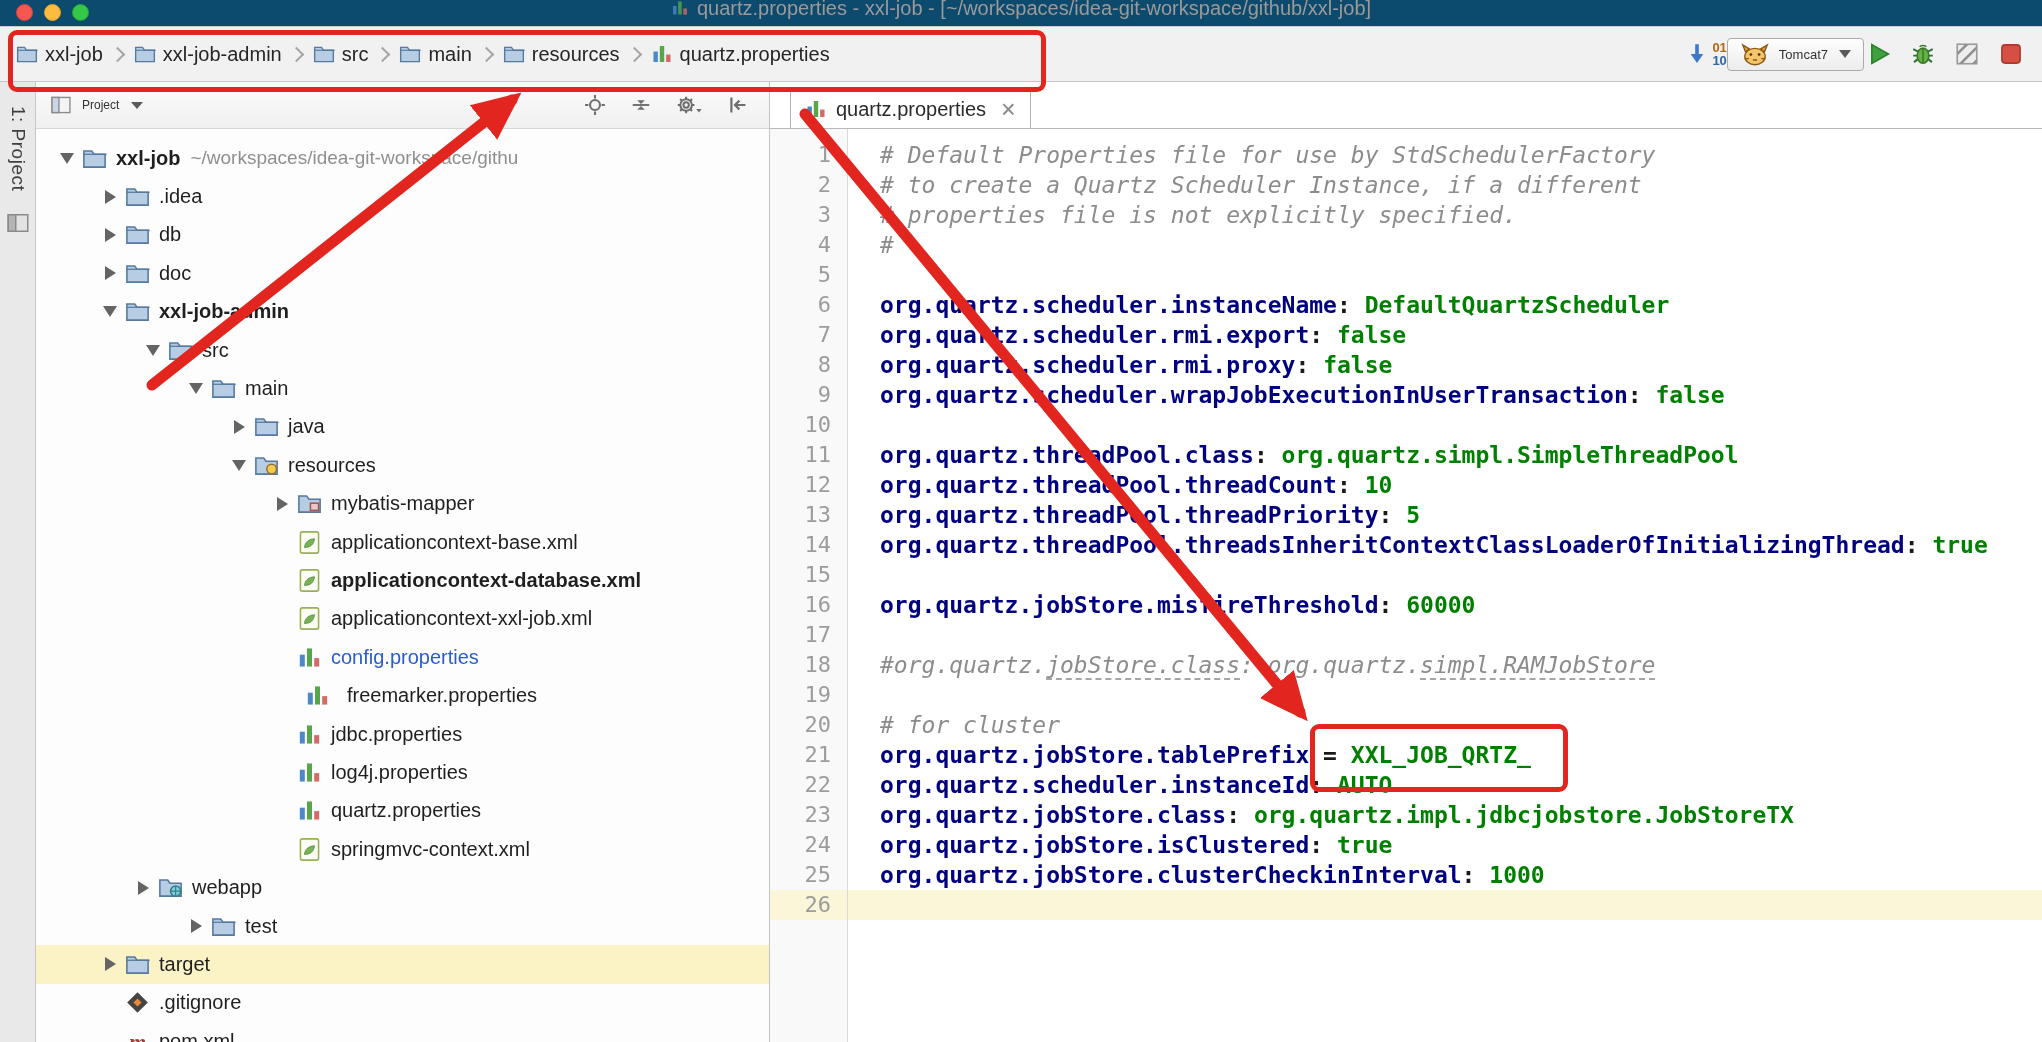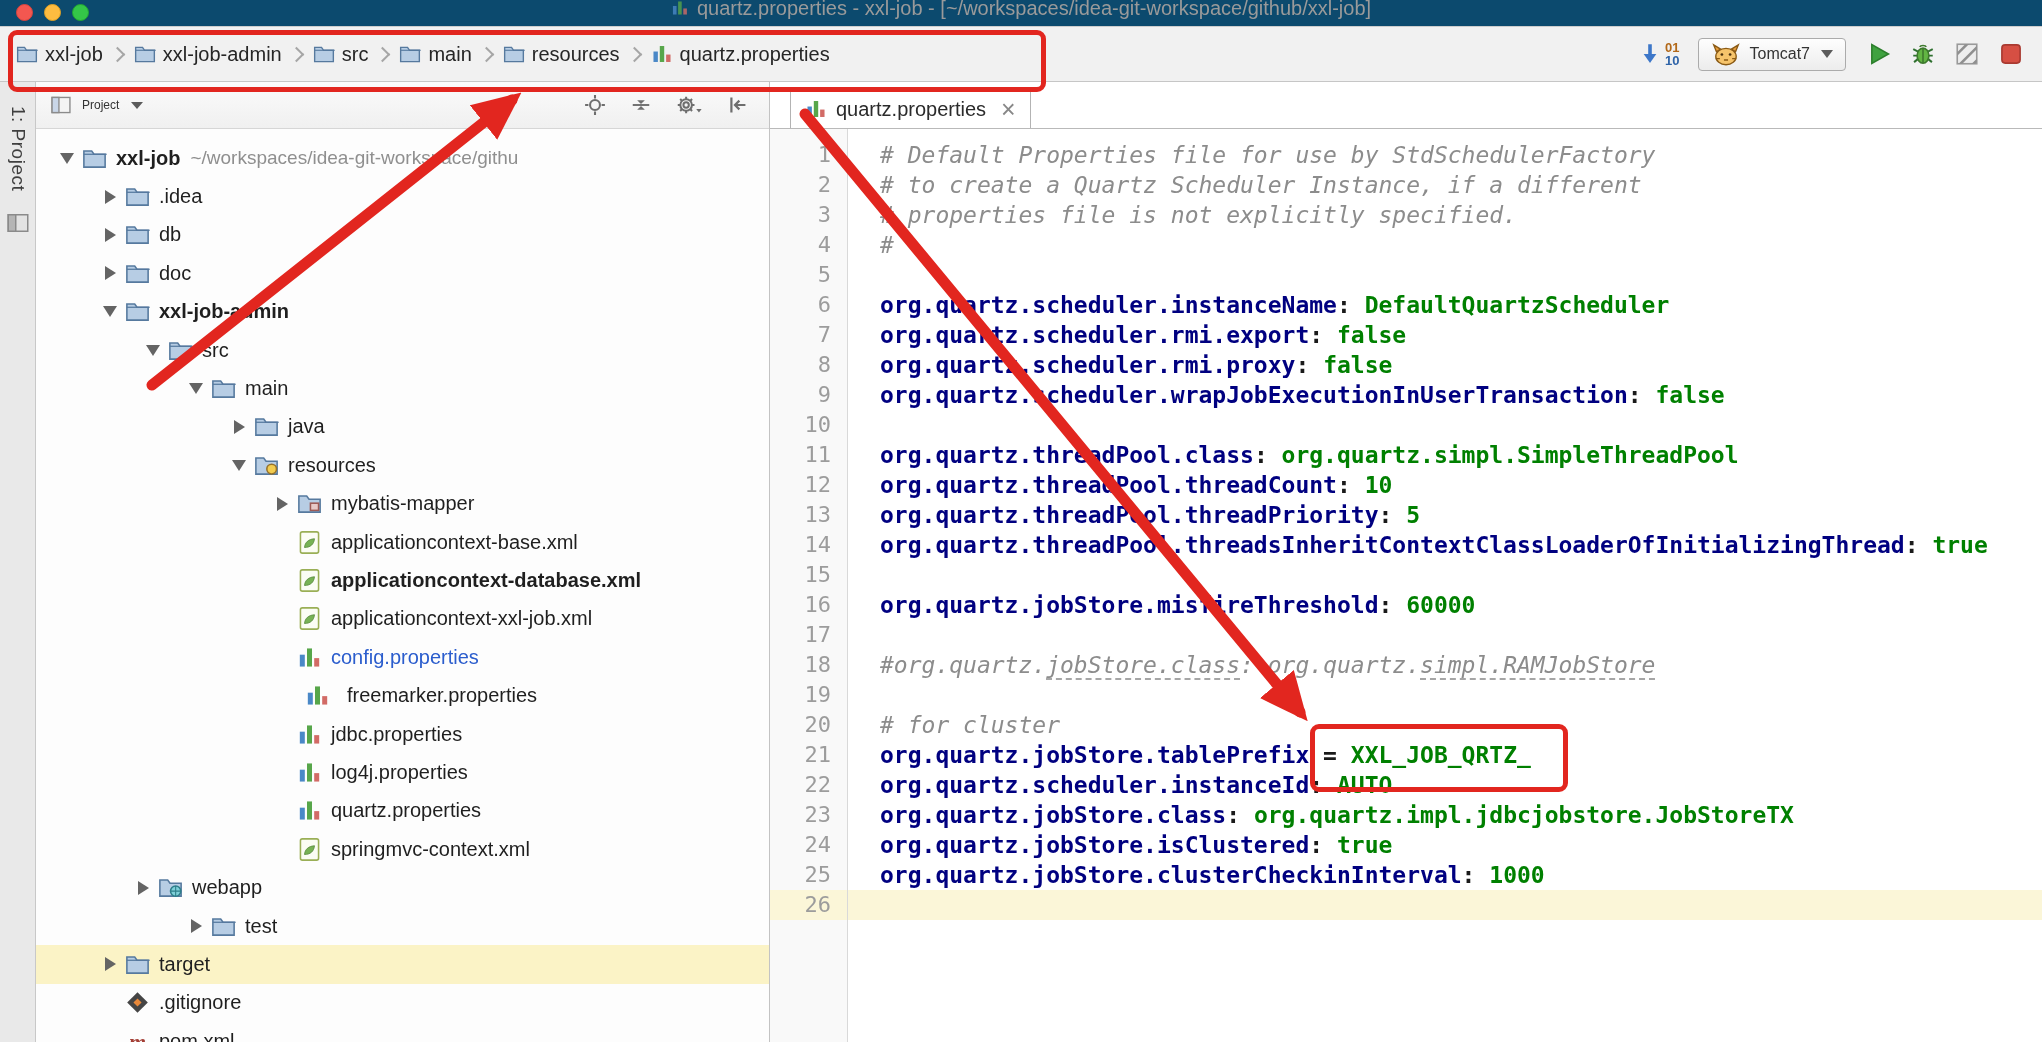--- a/index.html
+++ b/index.html
@@ -17,27 +17,27 @@
        color:#9A9A9A;font-size:20px;white-space:nowrap;line-height:26px;}
 
   
   .navbar{height:55px;box-sizing:border-box;background:#F1F1F1;border-bottom:1px solid #C6C6C6;
           display:flex;align-items:center;padding:0 16px;}
   .crumbs{display:flex;align-items:center;}
   .crumb{display:flex;align-items:center;gap:7px;cursor:default;}
   .crumb-label{font-size:20px;color:#262626;}
   .crumb-sep{width:9px;height:9px;border-top:2px solid #A6A6A6;border-right:2px solid #A6A6A6;
              transform:rotate(45deg);margin:0 11px 0 9px;flex:none;}
-  .nav-right{margin-left:auto;display:flex;align-items:center;gap:18px;}
+  .nav-right{margin-left:auto;display:flex;align-items:center;gap:0;}
   .incoming{display:flex;align-items:center;gap:3px;}
   .incoming .nums{display:flex;flex-direction:column;font-size:13px;line-height:13px;font-weight:bold;}
   .incoming .nums span:first-child{color:#B26818;}
   .incoming .nums span:last-child{color:#2F64A8;}
   .run-config{display:flex;align-items:center;gap:9px;border:1px solid #ABABAB;border-radius:4px;
-              background:linear-gradient(#FEFEFE,#ECECEC);padding:4px 12px;font-size:16px;color:#333;}
+              background:linear-gradient(#FEFEFE,#ECECEC);padding:4px 12px;font-size:13px;color:#333;}
   .caret-down{width:0;height:0;border-left:6px solid transparent;border-right:6px solid transparent;
               border-top:8px solid #5B5B5B;margin-left:2px;}
   .tool-btn{width:30px;height:30px;display:flex;align-items:center;justify-content:center;}
 
   
   .main{display:flex;height:961px;}
   .stripe{width:36px;flex:none;box-sizing:border-box;background:#E9E9E9;border-right:1px solid #C8C8C8;
           display:flex;flex-direction:column;align-items:center;padding-top:24px;gap:20px;}
   .stripe-label{writing-mode:vertical-rl;font-size:19px;color:#3F3F3F;letter-spacing:.5px;}
   .stripe-icon{width:22px;height:22px;}

